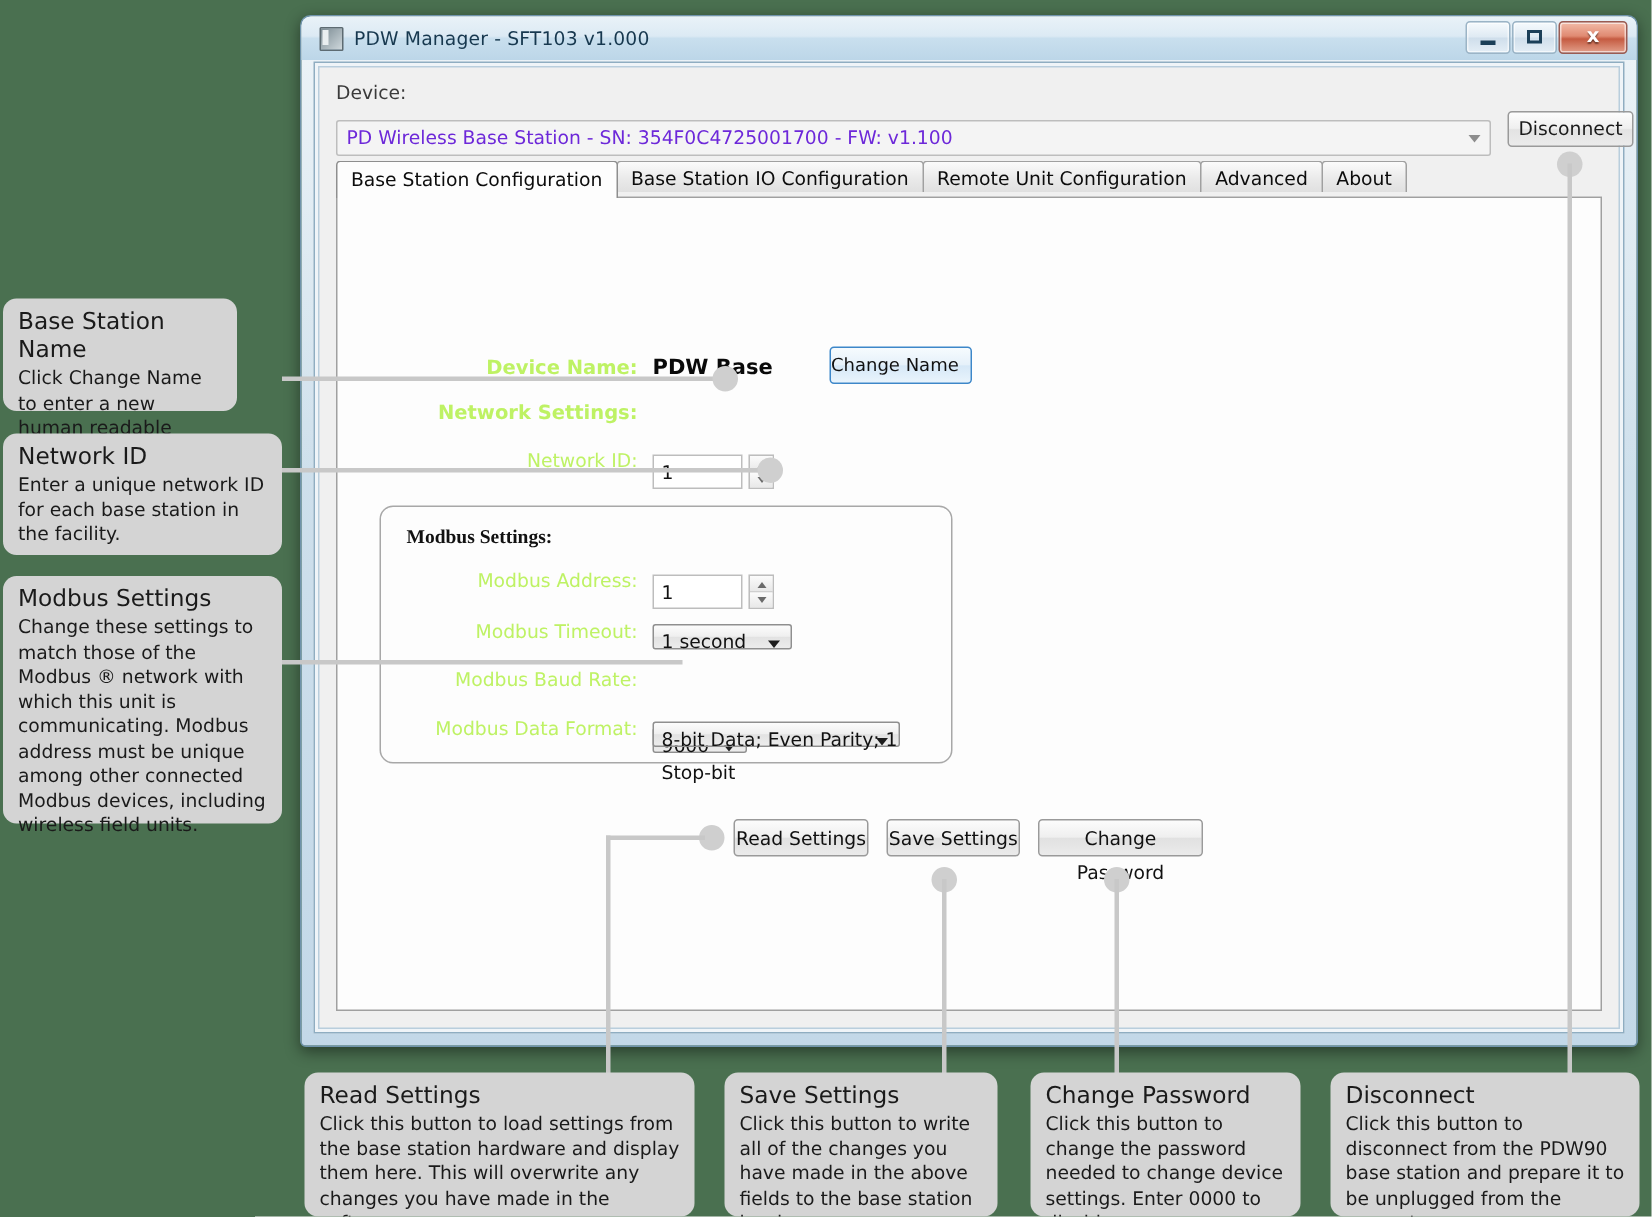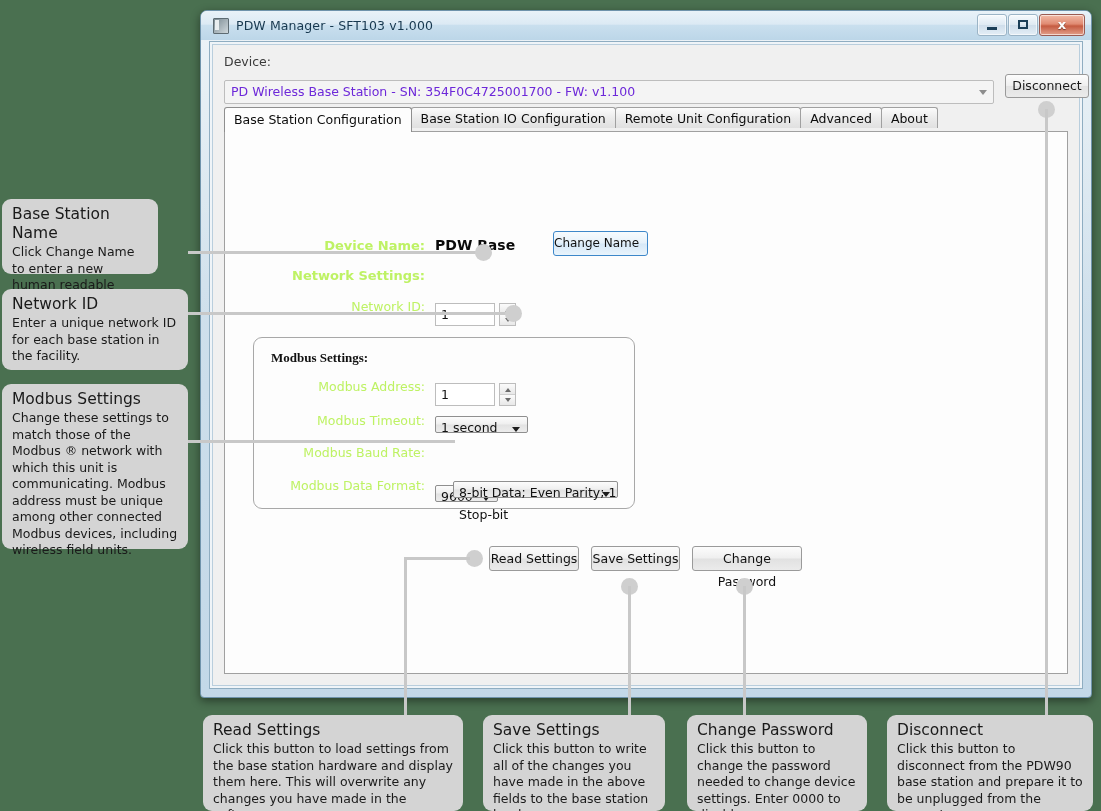--- a/index.html
+++ b/index.html
@@ -238,21 +238,21 @@
     <span class="ar"></span>
   </div>
 
   <div class="row-label" id="modbus-baud-label">Modbus Baud Rate:</div>
   <div class="combo" style="left:435px;top:449px;width:63px;margin-top:36px;">
     <span>9600</span>
     <span class="ar"></span>
   </div>
 
   <div class="row-label" id="modbus-fmt-label">Modbus Data Format:</div>
-  <div class="combo" style="left:435px;top:481px;width:165px;margin-left:18px;">
+  <div class="combo" style="left:435px;top:481px;width:165px;">
     <span>8-bit Data; Even Parity; 1 Stop-bit</span>
     <span class="ar"></span>
   </div>
 
   <div class="pbtn" style="left:489px;top:546px;width:90px;">Read Settings</div>
   <div class="pbtn" style="left:591px;top:546px;width:89px;">Save Settings</div>
   <div class="pbtn" style="left:692px;top:546px;width:110px;">Change Password</div>
 </div>
 
 <div id="connectors">

